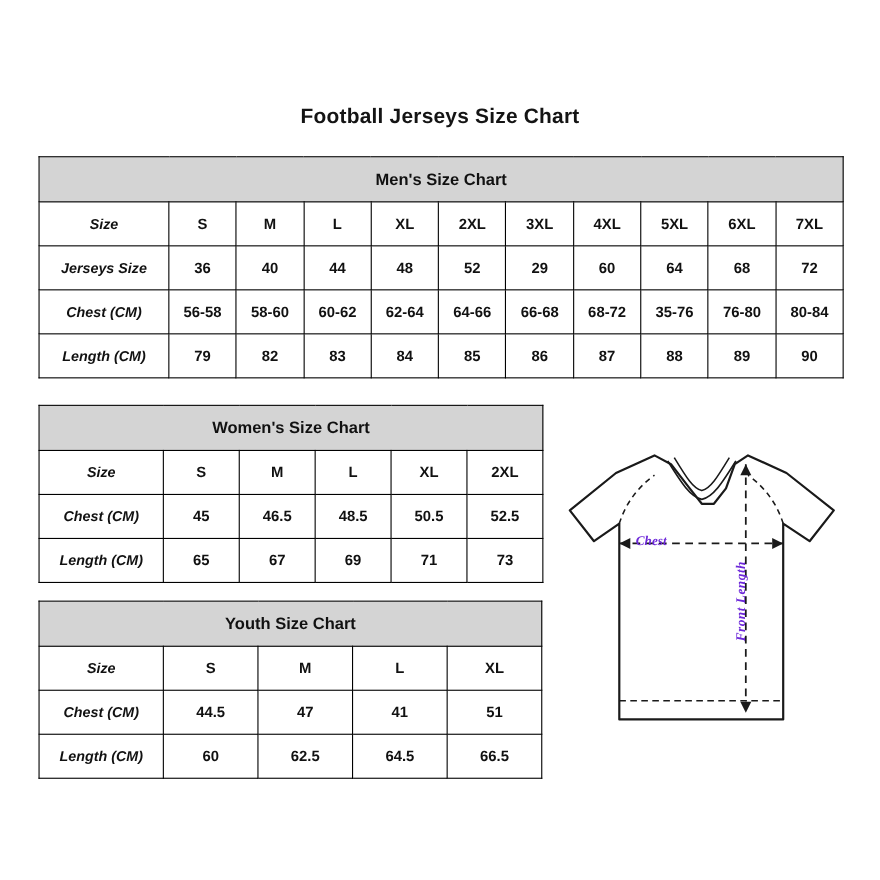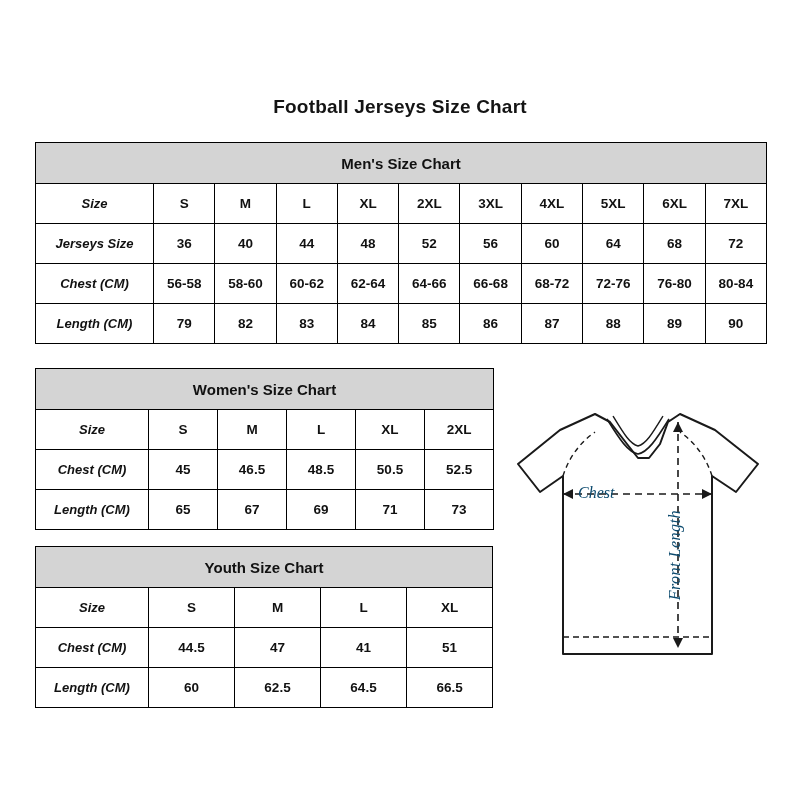--- a/index.html
+++ b/index.html
@@ -103,23 +103,23 @@
     width: 280px;
     height: 300px;
   }
   #shirt-diagram svg {
     display: block;
   }
   .diagram-label {
     position: absolute;
     font-family: "Liberation Serif", serif;
     font-style: italic;
-    font-weight: normal;
-    font-size: 16px;
-    color: #0c4a6e;
+    font-weight: bold;
+    font-size: 12px;
+    color: #6d28d9;
     white-space: nowrap;
   }
   #chest-label {
     left: 78px;
     top: 92px;
   }
   #front-length-label {
     left: 166px;
     top: 118px;
     writing-mode: vertical-rl;
@@ -168,36 +168,36 @@
           <td>6XL</td>
           <td>7XL</td>
         </tr>
         <tr>
           <td class="label-cell">Jerseys Size</td>
           <td>36</td>
           <td>40</td>
           <td>44</td>
           <td>48</td>
           <td>52</td>
-          <td>56</td>
+          <td>29</td>
           <td>60</td>
           <td>64</td>
           <td>68</td>
           <td>72</td>
         </tr>
         <tr>
           <td class="label-cell">Chest (CM)</td>
           <td>56-58</td>
           <td>58-60</td>
           <td>60-62</td>
           <td>62-64</td>
           <td>64-66</td>
           <td>66-68</td>
           <td>68-72</td>
-          <td>72-76</td>
+          <td>35-76</td>
           <td>76-80</td>
           <td>80-84</td>
         </tr>
         <tr>
           <td class="label-cell">Length (CM)</td>
           <td>79</td>
           <td>82</td>
           <td>83</td>
           <td>84</td>
           <td>85</td>

